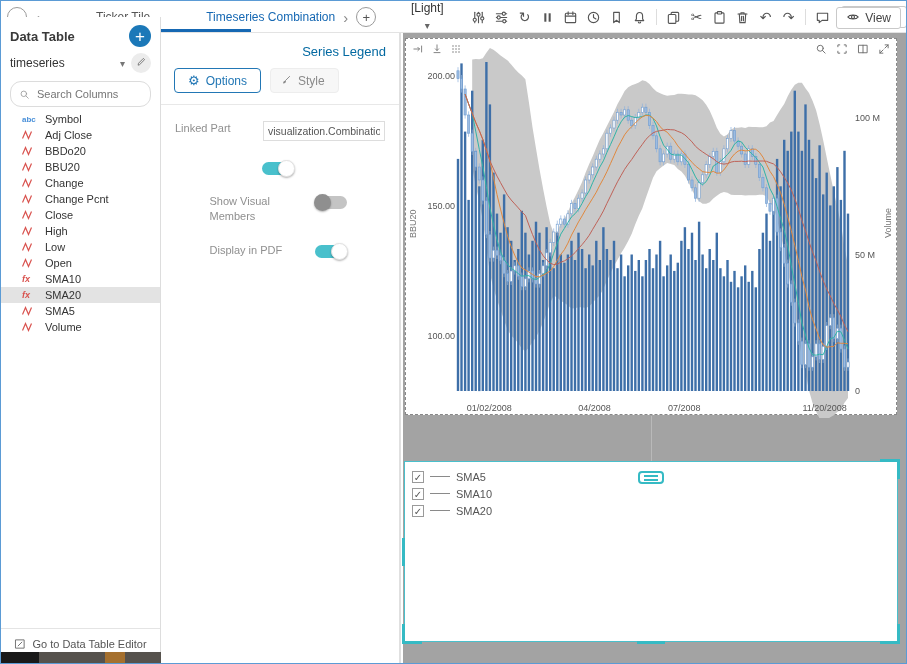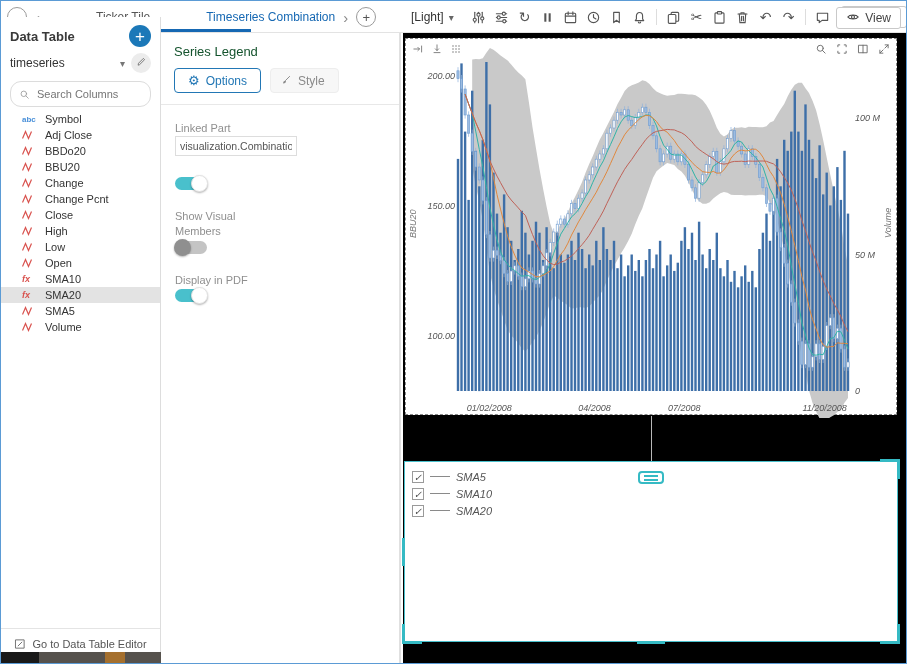--- a/index.html
+++ b/index.html
@@ -8,21 +8,21 @@
        font-family:"Liberation Sans",sans-serif;overflow:hidden;font-size:12px;color:#333;}
 
   
   .toolbar{position:absolute;top:0;left:0;right:0;height:32px;background:#fff;border-bottom:1px solid #e3e3e3;}
   .tb-left{position:absolute;left:6px;top:0;height:32px;display:flex;align-items:center;gap:8px;}
   .circle-btn{width:20px;height:20px;border:1px solid #9a9a9a;border-radius:50%;display:flex;align-items:center;justify-content:center;color:#555;font-size:13px;line-height:1;}
   .chev{color:#888;font-size:15px;line-height:1;}
   .tab{font-size:12px;color:#555;white-space:nowrap;margin-left:48px;}
   .tab.active{color:#1668b3;}
   .tab-underline{position:absolute;left:114px;bottom:0;width:136px;height:3px;background:#1668b3;}
-  .theme-select{position:absolute;left:410px;top:0;height:32px;display:flex;align-items:center;gap:5px;font-size:12px;color:#333;}
+  .theme-select{position:absolute;left:410px;top:0;height:32px;display:flex;align-items:center;gap:5px;font-size:12px;color:#333;flex-direction:column;}
   .theme-select .caret{color:#666;font-size:10px;}
   .tb-right{position:absolute;left:468px;top:0;height:32px;display:flex;align-items:center;gap:4px;}
   .tbtn{width:19px;height:22px;display:flex;align-items:center;justify-content:center;color:#555;font-size:14px;line-height:1;}
   .tbtn svg{width:15px;height:15px;}
   .tb-sep{width:1px;height:16px;background:#ddd;margin:0 3px;}
   .btn{display:flex;align-items:center;gap:5px;border:1px solid #c9c9c9;border-radius:3px;height:22px;padding:0 9px;
        font-size:12px;color:#444;background:#fff;font-family:inherit;}
   .btn svg{width:14px;height:14px;}
   .view-btn{position:absolute;right:5px;top:6px;}
   .save-btn{margin-left:5px;}
@@ -47,37 +47,37 @@
   .abc{color:#4a90d9;font-size:8px;font-weight:bold;letter-spacing:0;}
   .fx{color:#d9534f;font-size:9px;font-style:italic;font-weight:bold;}
   .sb-footer{position:absolute;left:0;right:0;bottom:13px;border-top:1px solid #e4e4e4;padding-top:9px;display:flex;align-items:center;justify-content:center;gap:6px;font-size:11px;color:#555;background:#fff;}
   .sb-footer svg{width:12px;height:12px;color:#666;}
   .os-strip{position:absolute;left:0;bottom:0;width:160px;height:11px;background:#56524d;}
   .os-strip .seg-dark{position:absolute;left:0;top:0;width:38px;height:11px;background:#191919;}
   .os-strip .seg-orange{position:absolute;left:104px;top:0;width:20px;height:11px;background:#a5702e;}
 
   
   .props{position:absolute;top:32px;left:160px;width:240px;bottom:0;background:#fff;border-right:2px solid #e0e0e0;}
-  .props-title{padding:11px 13px 9px;font-size:13px;color:#14532d;}
+  .props-title{padding:11px 13px 9px;font-size:13px;color:#0369a1;text-align:right;}
   .props-tabs{display:flex;gap:9px;padding:0 13px 11px;border-bottom:1px solid #e8e8e8;}
   .ptab{height:25px;border-radius:4px;display:flex;align-items:center;gap:6px;padding:0 13px;font-size:12px;background:#fff;}
   .ptab.active{border:1px solid #2277b5;color:#2277b5;}
   .ptab.inactive{border:1px solid #ededed;background:#f7f7f7;color:#8a8a8a;padding-left:8px;}
   .ptab .gear{font-size:13px;line-height:1;}
   .form{padding:16px 14px 0;}
-  .frow{display:flex;align-items:flex-start;justify-content:center;margin-bottom:19px;flex-direction:column;}
+  .frow{display:flex;align-items:flex-start;justify-content:center;margin-bottom:19px;}
   .flabel{width:105px;font-size:11px;color:#8f8f8f;line-height:1.35;}
   .linked-input{width:122px;font-size:10.5px;color:#555;border:1px solid #ddd;padding:3px 4px;font-family:inherit;background:#fff;}
   .toggle{position:relative;width:32px;height:13px;border-radius:7px;background:#c4c4c4;flex:none;margin-top:2px;margin-right:4px;}
   .toggle .knob{position:absolute;left:-1px;top:-2px;width:17px;height:17px;border-radius:50%;background:#8f8f8f;box-shadow:0 1px 2px rgba(0,0,0,.3);}
   .toggle.on{background:#49c0cc;}
   .toggle.on .knob{left:auto;right:-1px;background:#fff;border:1px solid #e2e2e2;}
 
   
-  .canvas{position:absolute;top:32px;left:402px;right:0;bottom:0;background:#000000;font-style:italic;}
+  .canvas{position:absolute;top:32px;left:402px;right:0;bottom:0;background:#a3a3a3;}
   .viz{position:absolute;left:2px;top:5px;width:492px;height:377px;border:1px dashed #888;background:#fff;}
   .viz-tools-left{position:absolute;left:5px;top:3px;display:flex;gap:5px;color:#777;}
   .viz-tools-right{position:absolute;right:5px;top:3px;display:flex;gap:7px;color:#666;}
   .mini svg{width:12px;height:12px;}
   .mini{display:flex;align-items:center;justify-content:center;width:14px;height:14px;}
   #chart-svg{position:absolute;left:2px;top:9px;}
   #chart-svg text.ax{font-size:9px;fill:#555;font-family:"Liberation Sans",sans-serif;}
   #chart-svg text.axt{font-size:9px;fill:#777;}
   .connector{position:absolute;left:248px;top:383px;width:1px;height:45px;background:#b9b9b9;}
 

